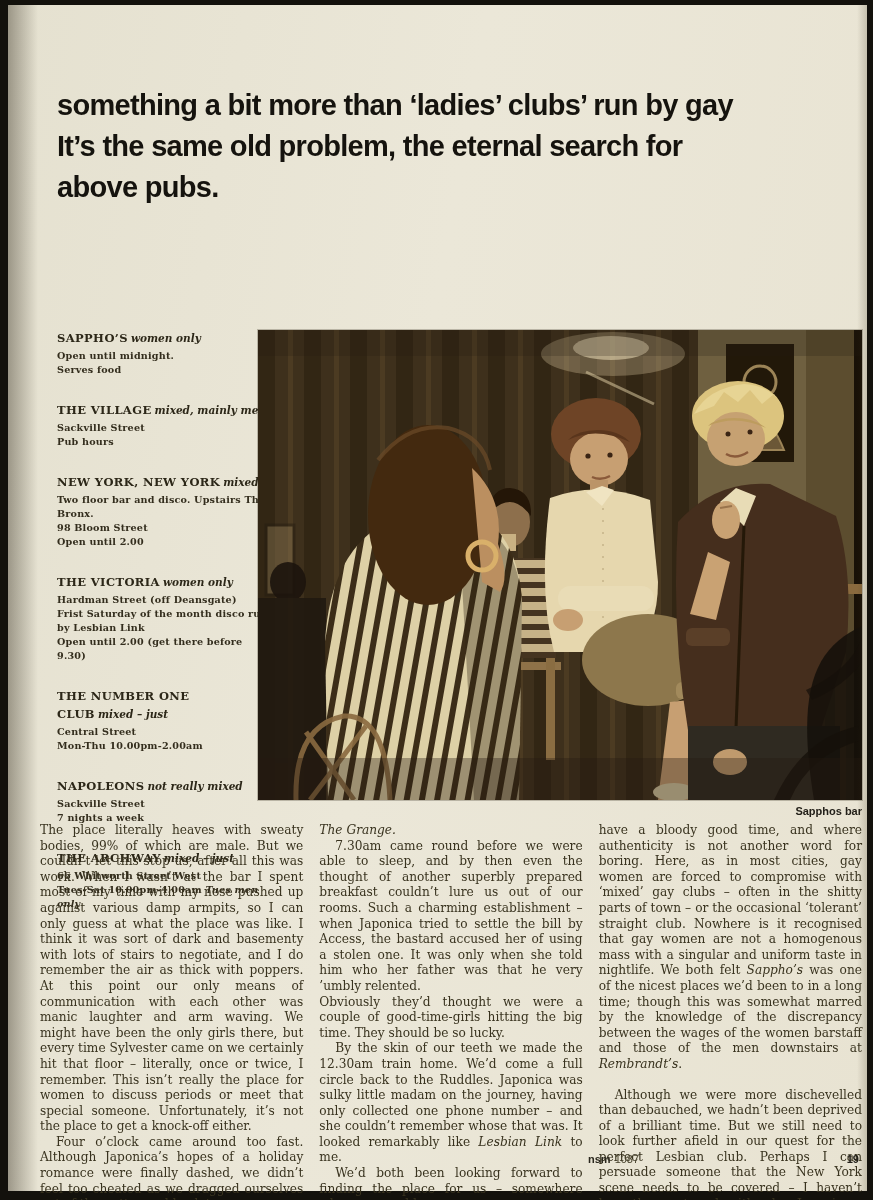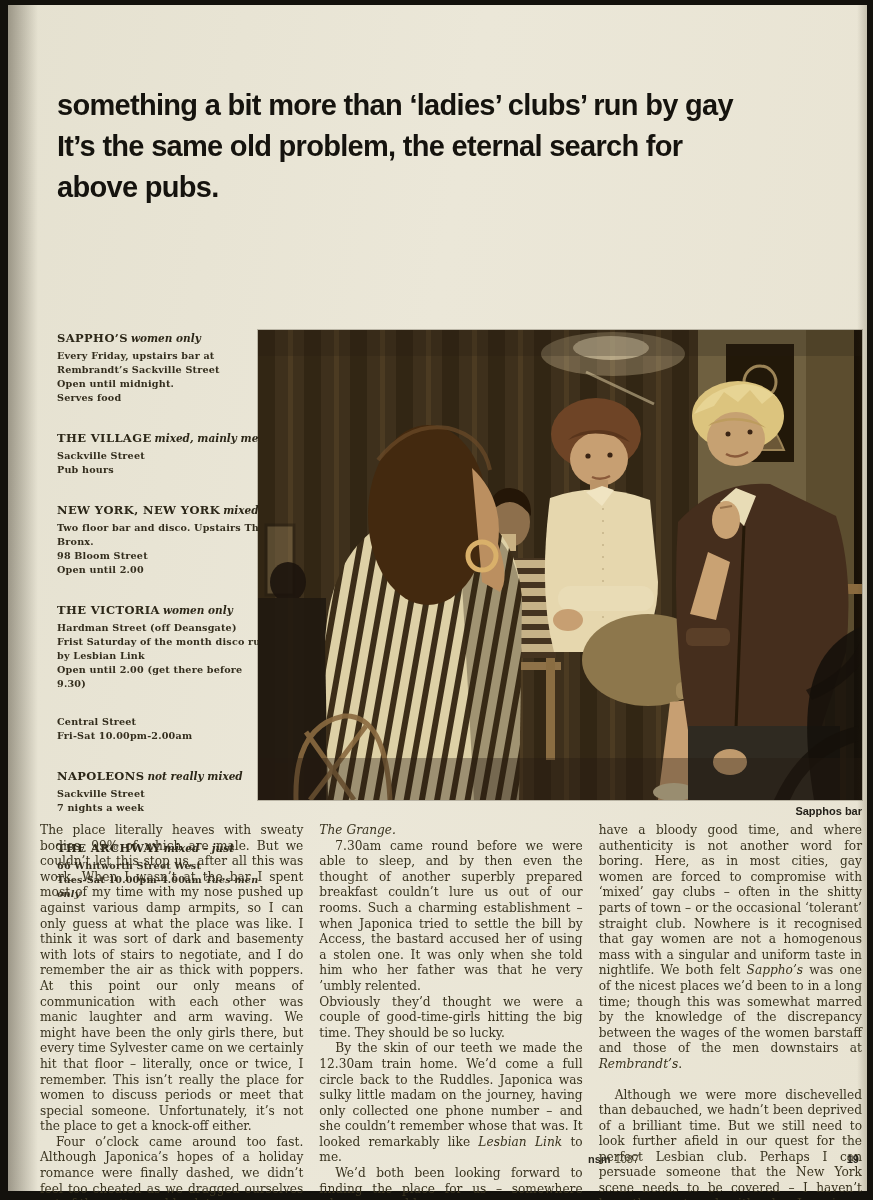--- a/index.html
+++ b/index.html
@@ -72,21 +72,20 @@
 
   <div class="headline">
     <div class="hl-line">something a bit more than ‘ladies’ clubs’ run by gay</div>
     <div class="hl-line">It’s the same old problem, the eternal search for</div>
     <div class="hl-line">above pubs.</div>
   </div>
 
   <div class="venues">
     <div class="venue">
       <div class="v-head"><span class="v-name">SAPPHO’S</span><span class="v-tag ital">women only</span></div>
-      <div class="v-line">Every Friday, upstairs bar at Rembrandt’s Sackville Street</div>
       <div class="v-line">Open until midnight.</div>
       <div class="v-line">Serves food</div>
     </div>
     <div class="venue">
       <div class="v-head"><span class="v-name">THE VILLAGE</span><span class="v-tag ital">mixed, mainly men</span></div>
       <div class="v-line">Sackville Street</div>
       <div class="v-line">Pub hours</div>
     </div>
     <div class="venue">
       <div class="v-head"><span class="v-name">NEW YORK, NEW YORK</span><span class="v-tag ital">mixed</span></div>
@@ -94,22 +93,23 @@
       <div class="v-line">98 Bloom Street</div>
       <div class="v-line">Open until 2.00</div>
     </div>
     <div class="venue">
       <div class="v-head"><span class="v-name">THE VICTORIA</span><span class="v-tag ital">women only</span></div>
       <div class="v-line">Hardman Street (off Deansgate)</div>
       <div class="v-line">Frist Saturday of the month disco run by Lesbian Link</div>
       <div class="v-line">Open until 2.00 (get there before 9.30)</div>
     </div>
     <div class="venue">
+      <div class="v-head"><span class="v-name">THE NUMBER ONE CLUB</span><span class="v-tag ital">mixed – just</span></div>
       <div class="v-line">Central Street</div>
-      <div class="v-line">Fri-Sat 10.00pm-2.00am</div>
+      <div class="v-line">Mon-Thu 10.00pm-2.00am</div>
     </div>
     <div class="venue">
       <div class="v-head"><span class="v-name">NAPOLEONS</span><span class="v-tag ital">not really mixed</span></div>
       <div class="v-line">Sackville Street</div>
       <div class="v-line">7 nights a week</div>
     </div>
     <div class="venue">
       <div class="v-head"><span class="v-name">THE ARCHWAY</span><span class="v-tag ital">mixed – just</span></div>
       <div class="v-line">66 Whitworth Street West</div>
       <div class="v-line"><span>Tues-Sat 10.00pm-4.00am</span> <span class="ital">Tues men only</span></div>

